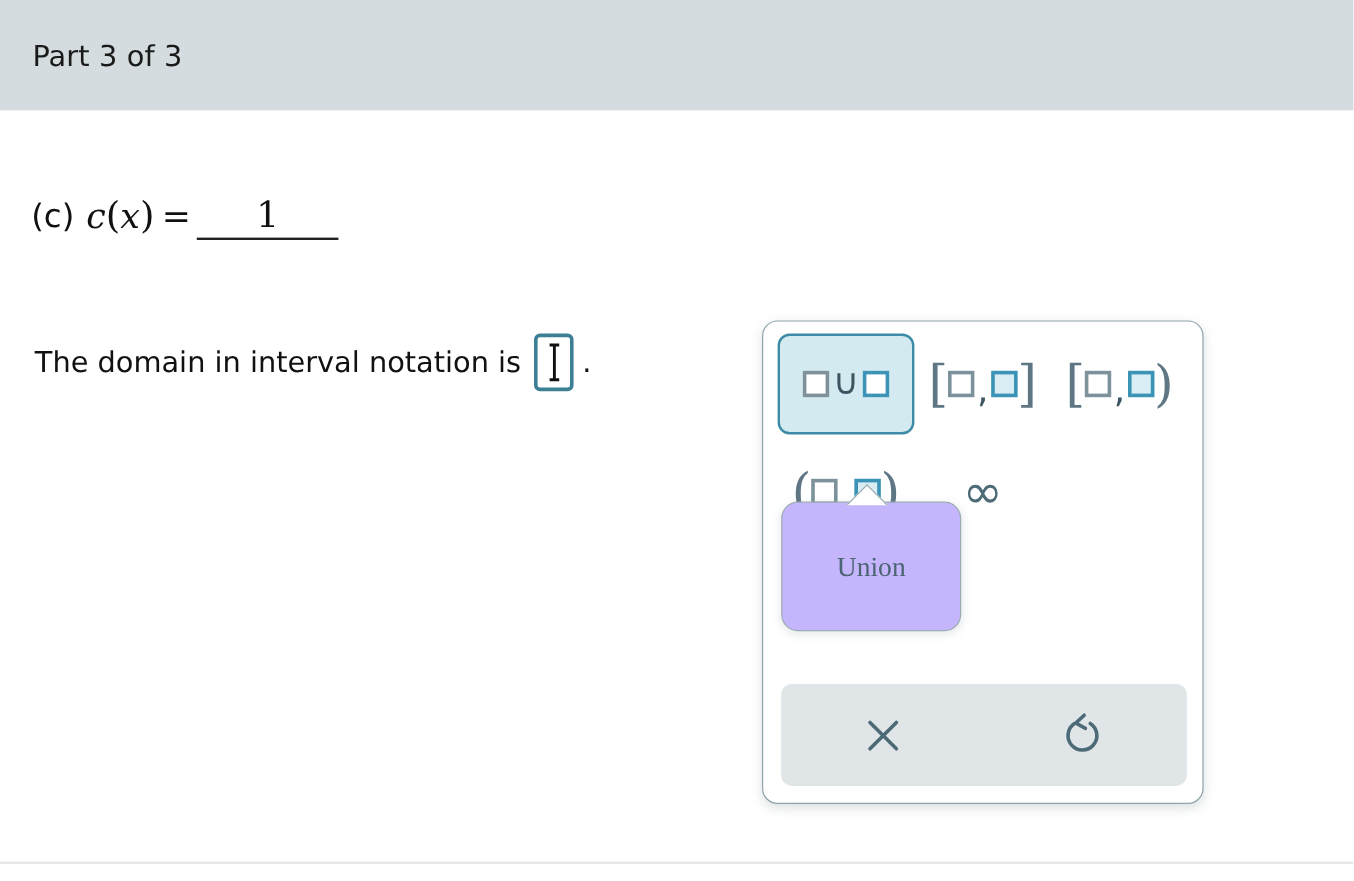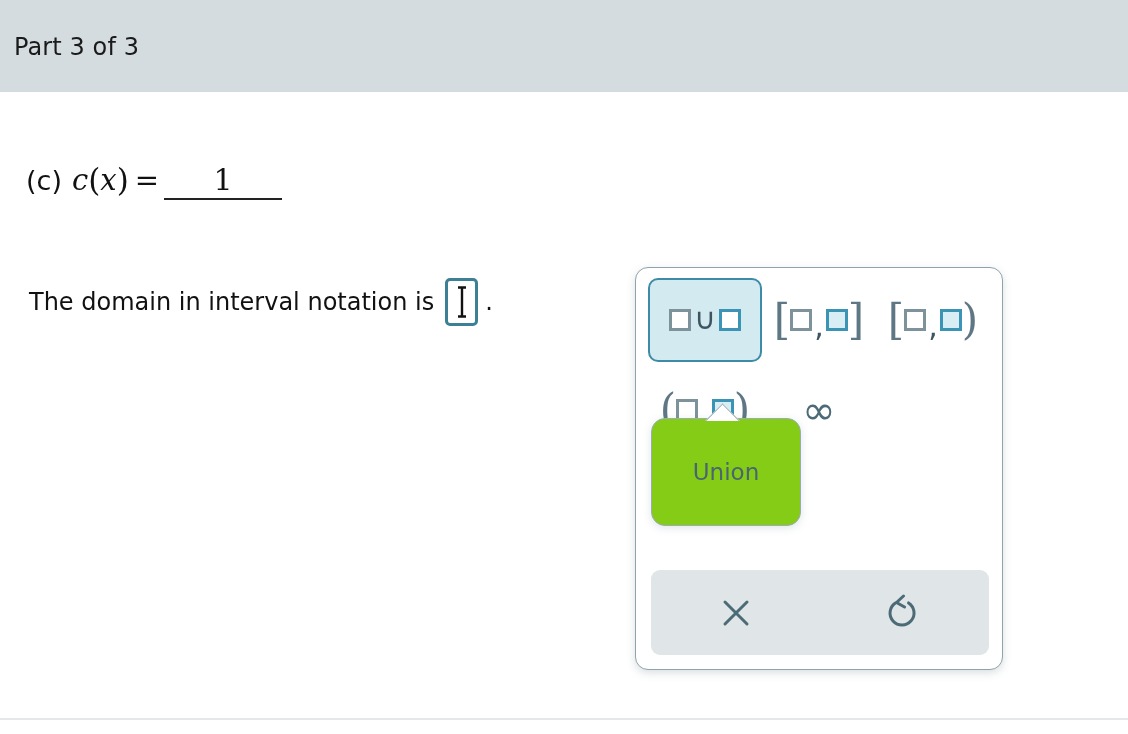--- a/index.html
+++ b/index.html
@@ -19,21 +19,21 @@
   
   .header-bar {
     position: absolute;
     left: 0; top: 0;
     width: 1128px;
     height: 92px;
     background: #d4dcdf;
   }
   .header-title {
     position: absolute;
-    left: 14px;
+    left: 27px;
     top: 33px;
     font-size: 24px;
     color: #1a1a1a;
     letter-spacing: .1px;
     white-space: nowrap;
   }
 
   
   .expr-row {
     position: absolute;
@@ -265,28 +265,29 @@
     margin-right: 5px;
   }
 
   
   .tooltip {
     position: absolute;
     left: 15px;
     top: 150px;
     width: 148px;
     height: 106px;
-    background: #84cc16;
+    background: #c4b5fd;
     border: 1.5px solid #9aacb4;
     border-radius: 14px;
     box-shadow: 0 2px 8px rgba(90,110,120,.18);
     display: flex;
     align-items: center;
     justify-content: center;
     z-index: 40;
+    font-family: Liberation Serif, serif;
   }
   .tooltip-label {
     font-size: 23px;
     color: #4a6472;
     line-height: 1;
   }
   .tooltip-arrow-wrap {
     position: absolute;
     left: 49px;
     top: -17px;

